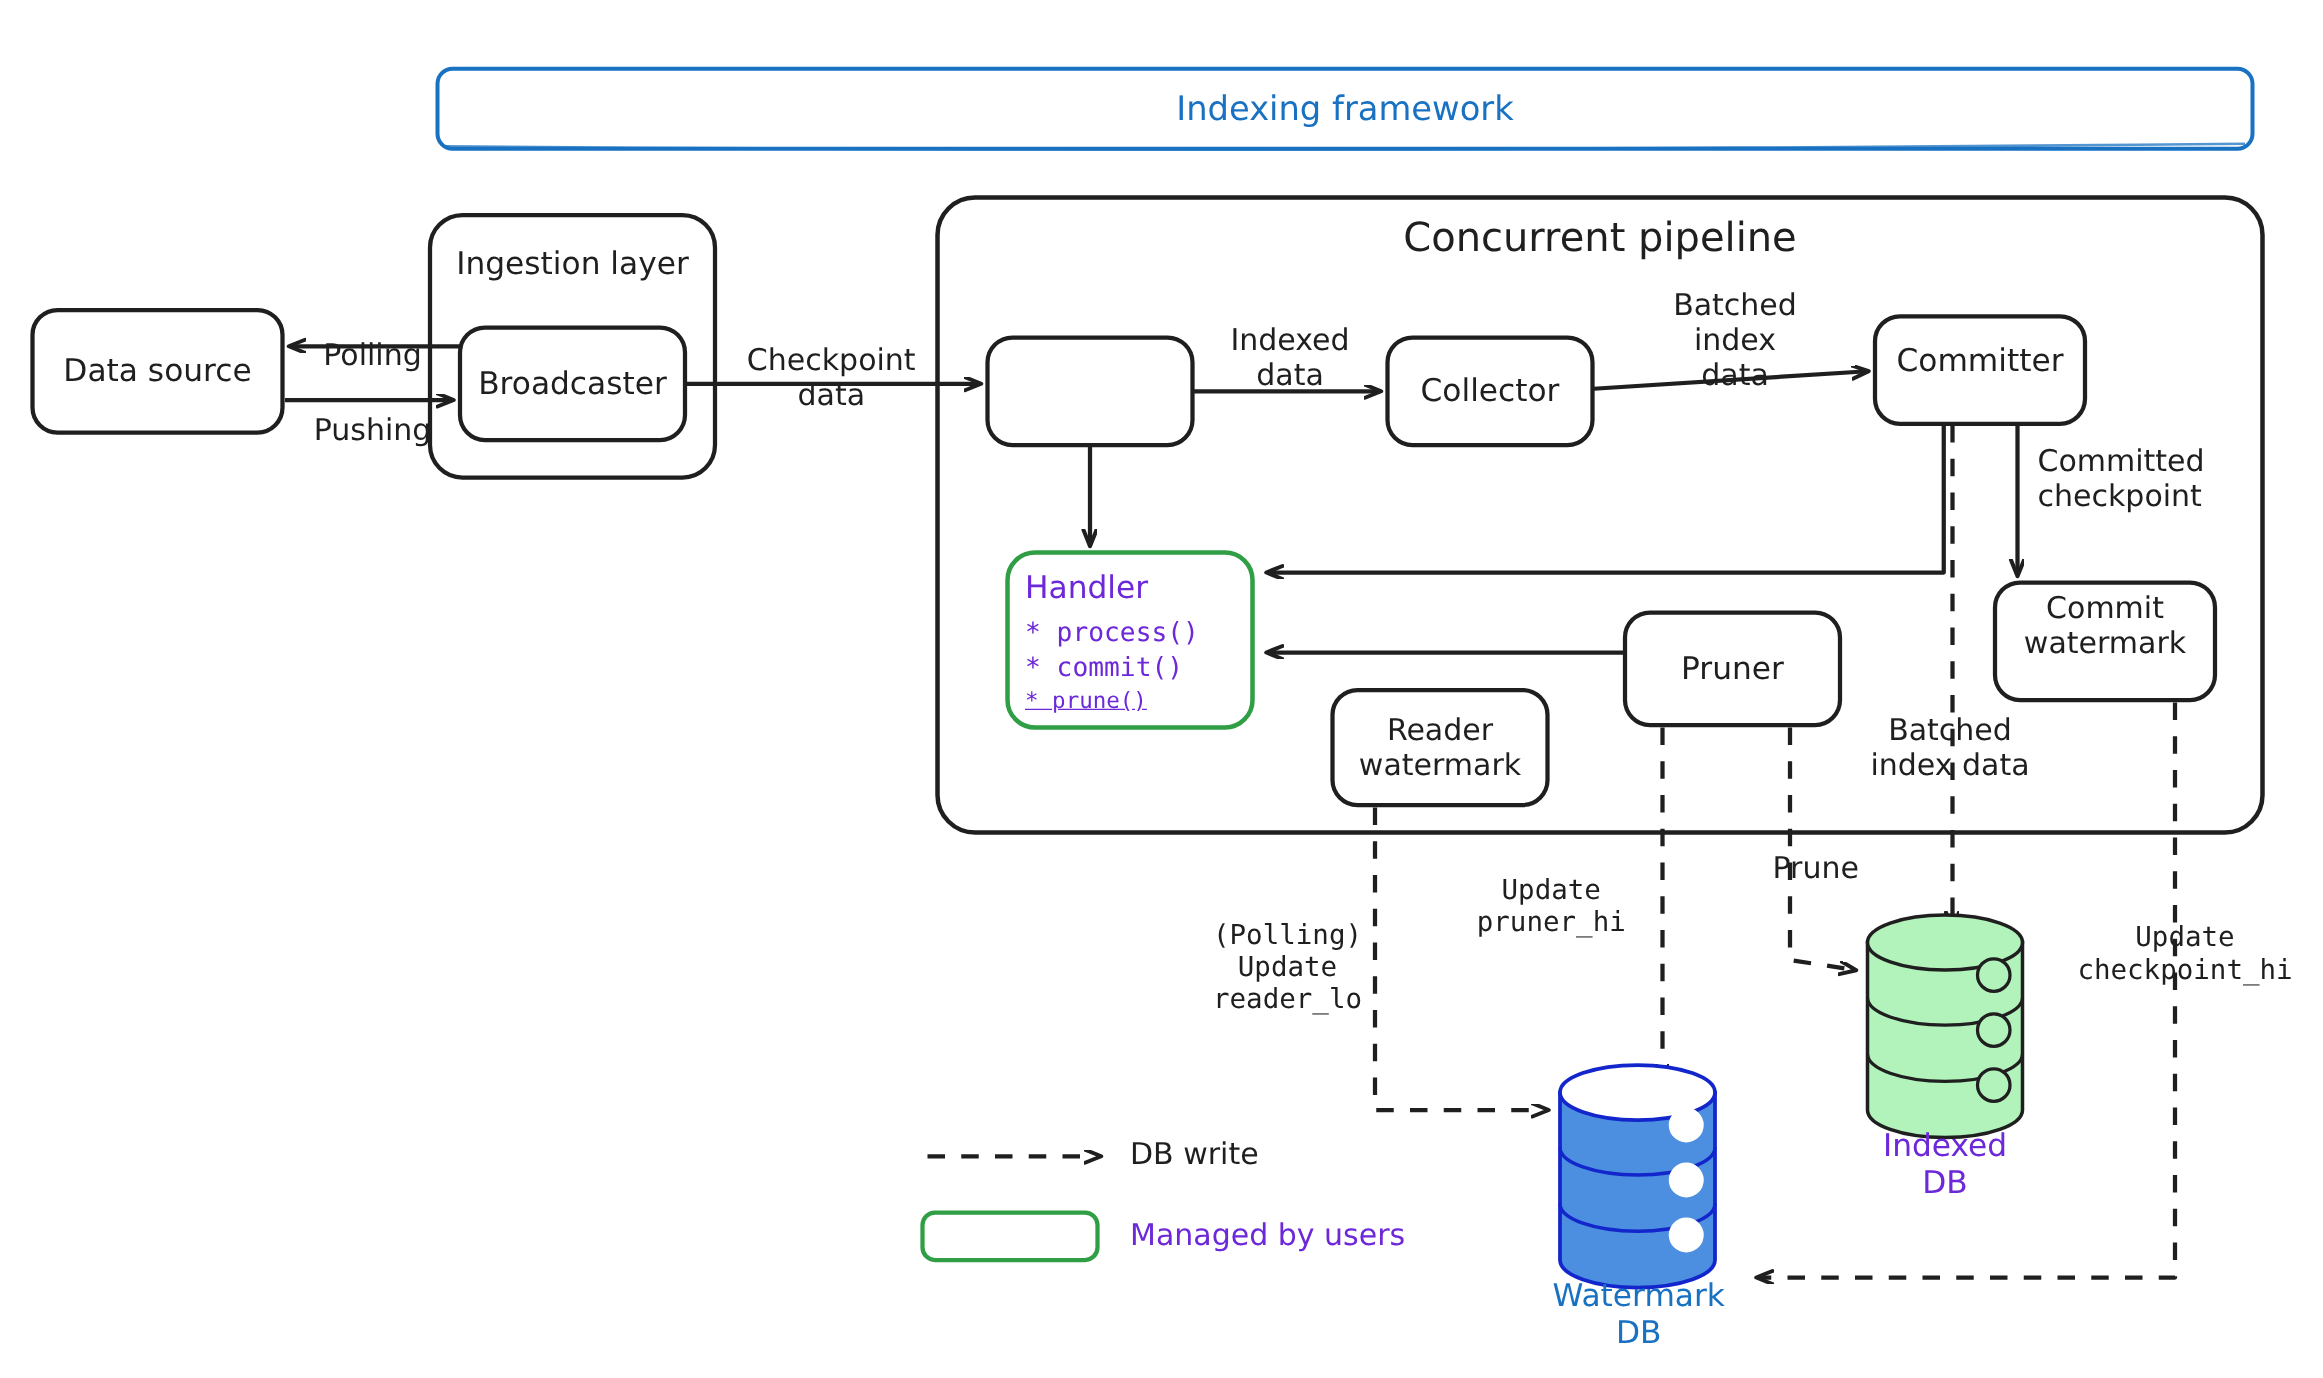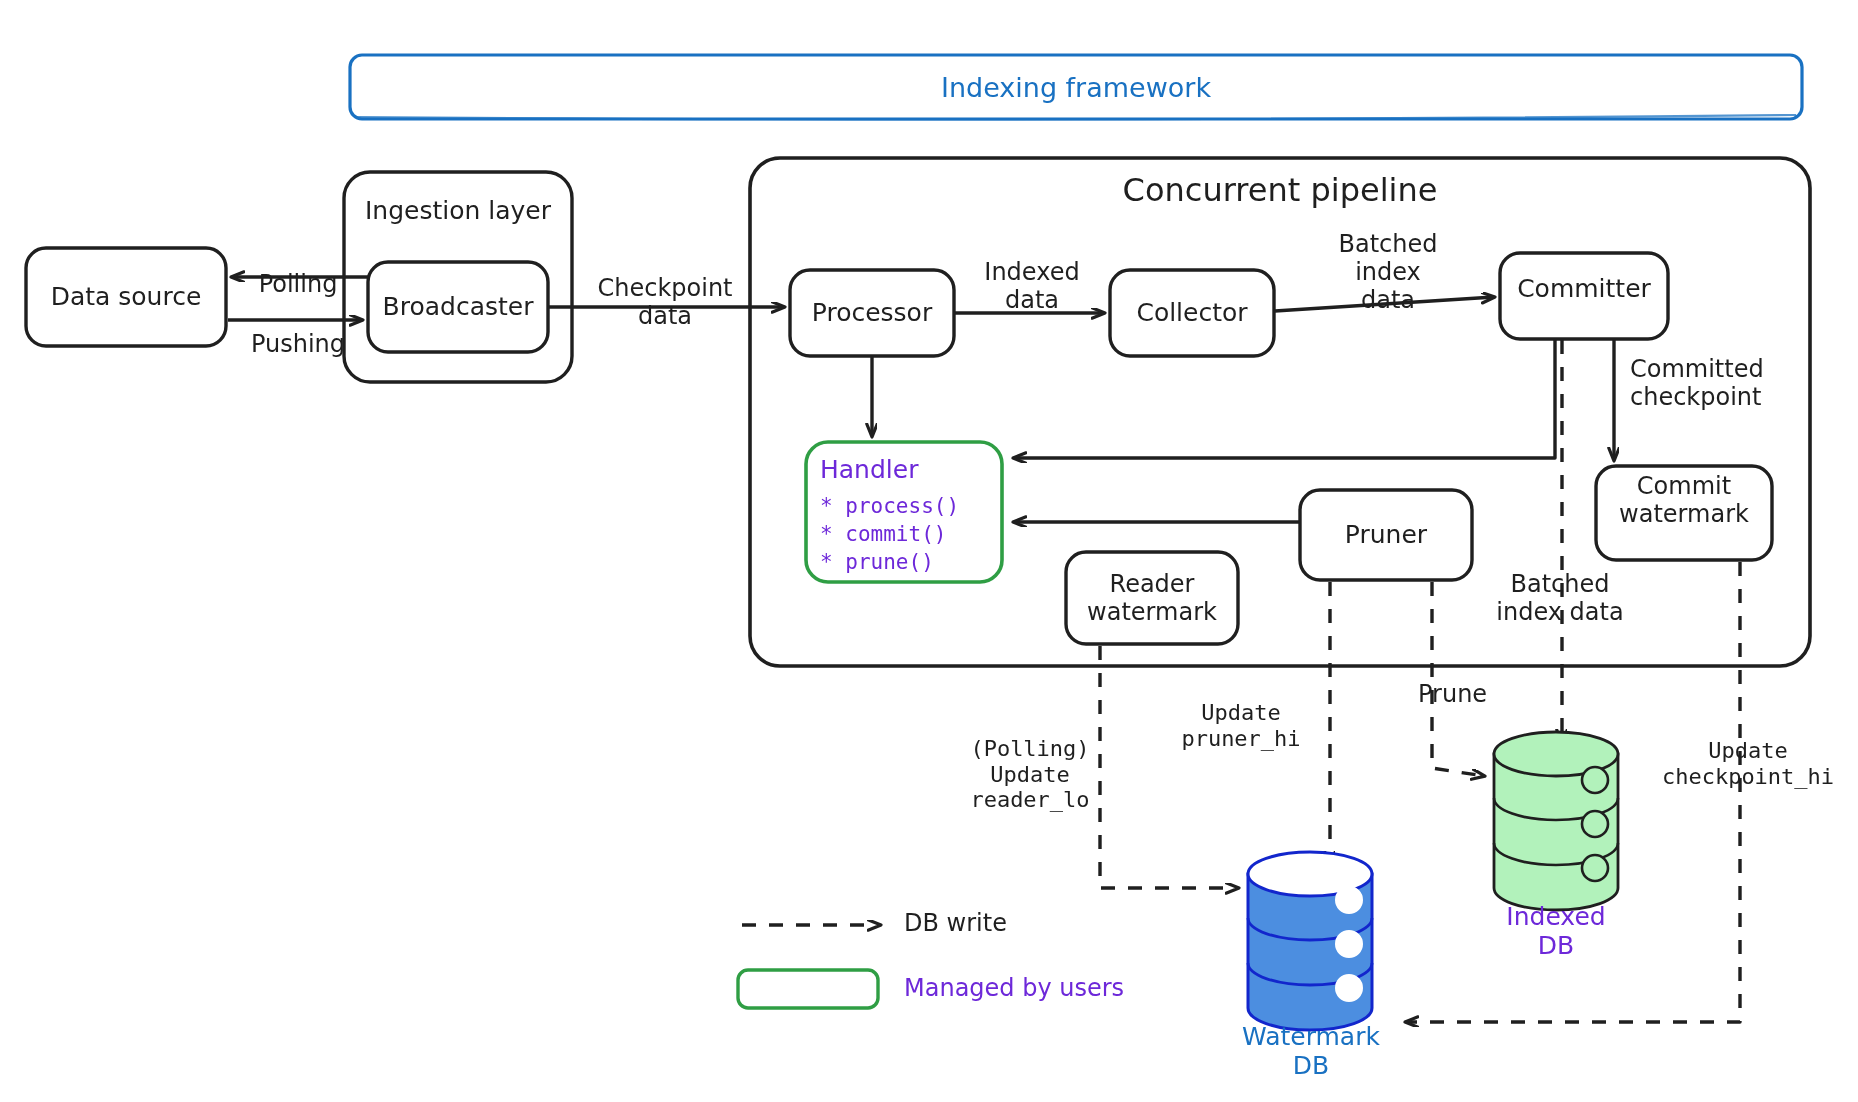--- a/index.html
+++ b/index.html
@@ -175,38 +175,37 @@
   <div class="lbl hand blue" style="left:350px; top:72px; width:1452px; font-size:27px;">Indexing framework</div>
 
   <div class="lbl hand" style="left:344px; top:196px; width:228px; font-size:25px;">Ingestion layer</div>
 
   <div class="lbl hand" style="left:750px; top:172px; width:1060px; font-size:32px;">Concurrent pipeline</div>
 
   <div class="node-text hand" style="left:26px; top:248px; width:200px; height:98px; font-size:25px;">Data source</div>
 
   <div class="node-text hand" style="left:368px; top:262px; width:180px; height:90px; font-size:25px;">Broadcaster</div>
 
-  <div class="node-text hand" style="left:790px; top:270px; width:164px; height:86px; font-size:25px;">Processor</div>
 
   <div class="node-text hand" style="left:1110px; top:270px; width:164px; height:86px; font-size:25px;">Collector</div>
 
   <div class="node-text hand" style="left:1500px; top:253px; width:168px; height:72px; font-size:25px;">Committer</div>
 
   <div class="node-text hand" style="left:1596px; top:466px; width:176px; height:68px; font-size:24px;">Commit
 watermark</div>
 
   <div class="node-text hand" style="left:1066px; top:552px; width:172px; height:92px; font-size:24px;">Reader
 watermark</div>
 
   <div class="node-text hand" style="left:1300px; top:490px; width:172px; height:90px; font-size:25px;">Pruner</div>
 
   <div class="lbl hand green" style="left:820px; top:455px; width:170px; text-align:left; font-size:25px;">Handler</div>
   <div class="lbl mono green" style="left:820px; top:494px; width:180px; text-align:left; font-size:21px;">* process()</div>
   <div class="lbl mono green" style="left:820px; top:522px; width:180px; text-align:left; font-size:21px;">* commit()</div>
-  <div class="lbl mono green" style="left:820px; top:550px; width:180px; text-align:left; font-size:21px;">* prune()</div>
+  <div class="lbl mono green" style="left:820px; top:550px; width:180px; text-align:left; font-size:18px;text-decoration:underline;">* prune()</div>
 
   <div class="lbl hand" style="left:228px; top:234px; width:140px; font-size:24px;margin-top:36px;">Polling</div>
 
   <div class="lbl hand" style="left:228px; top:330px; width:140px; font-size:24px;">Pushing</div>
 
   <div class="lbl hand" style="left:570px; top:274px; width:190px; font-size:24px;">Checkpoint
 data</div>
 
   <div class="lbl hand" style="left:962px; top:258px; width:140px; font-size:24px;">Indexed
 data</div>

